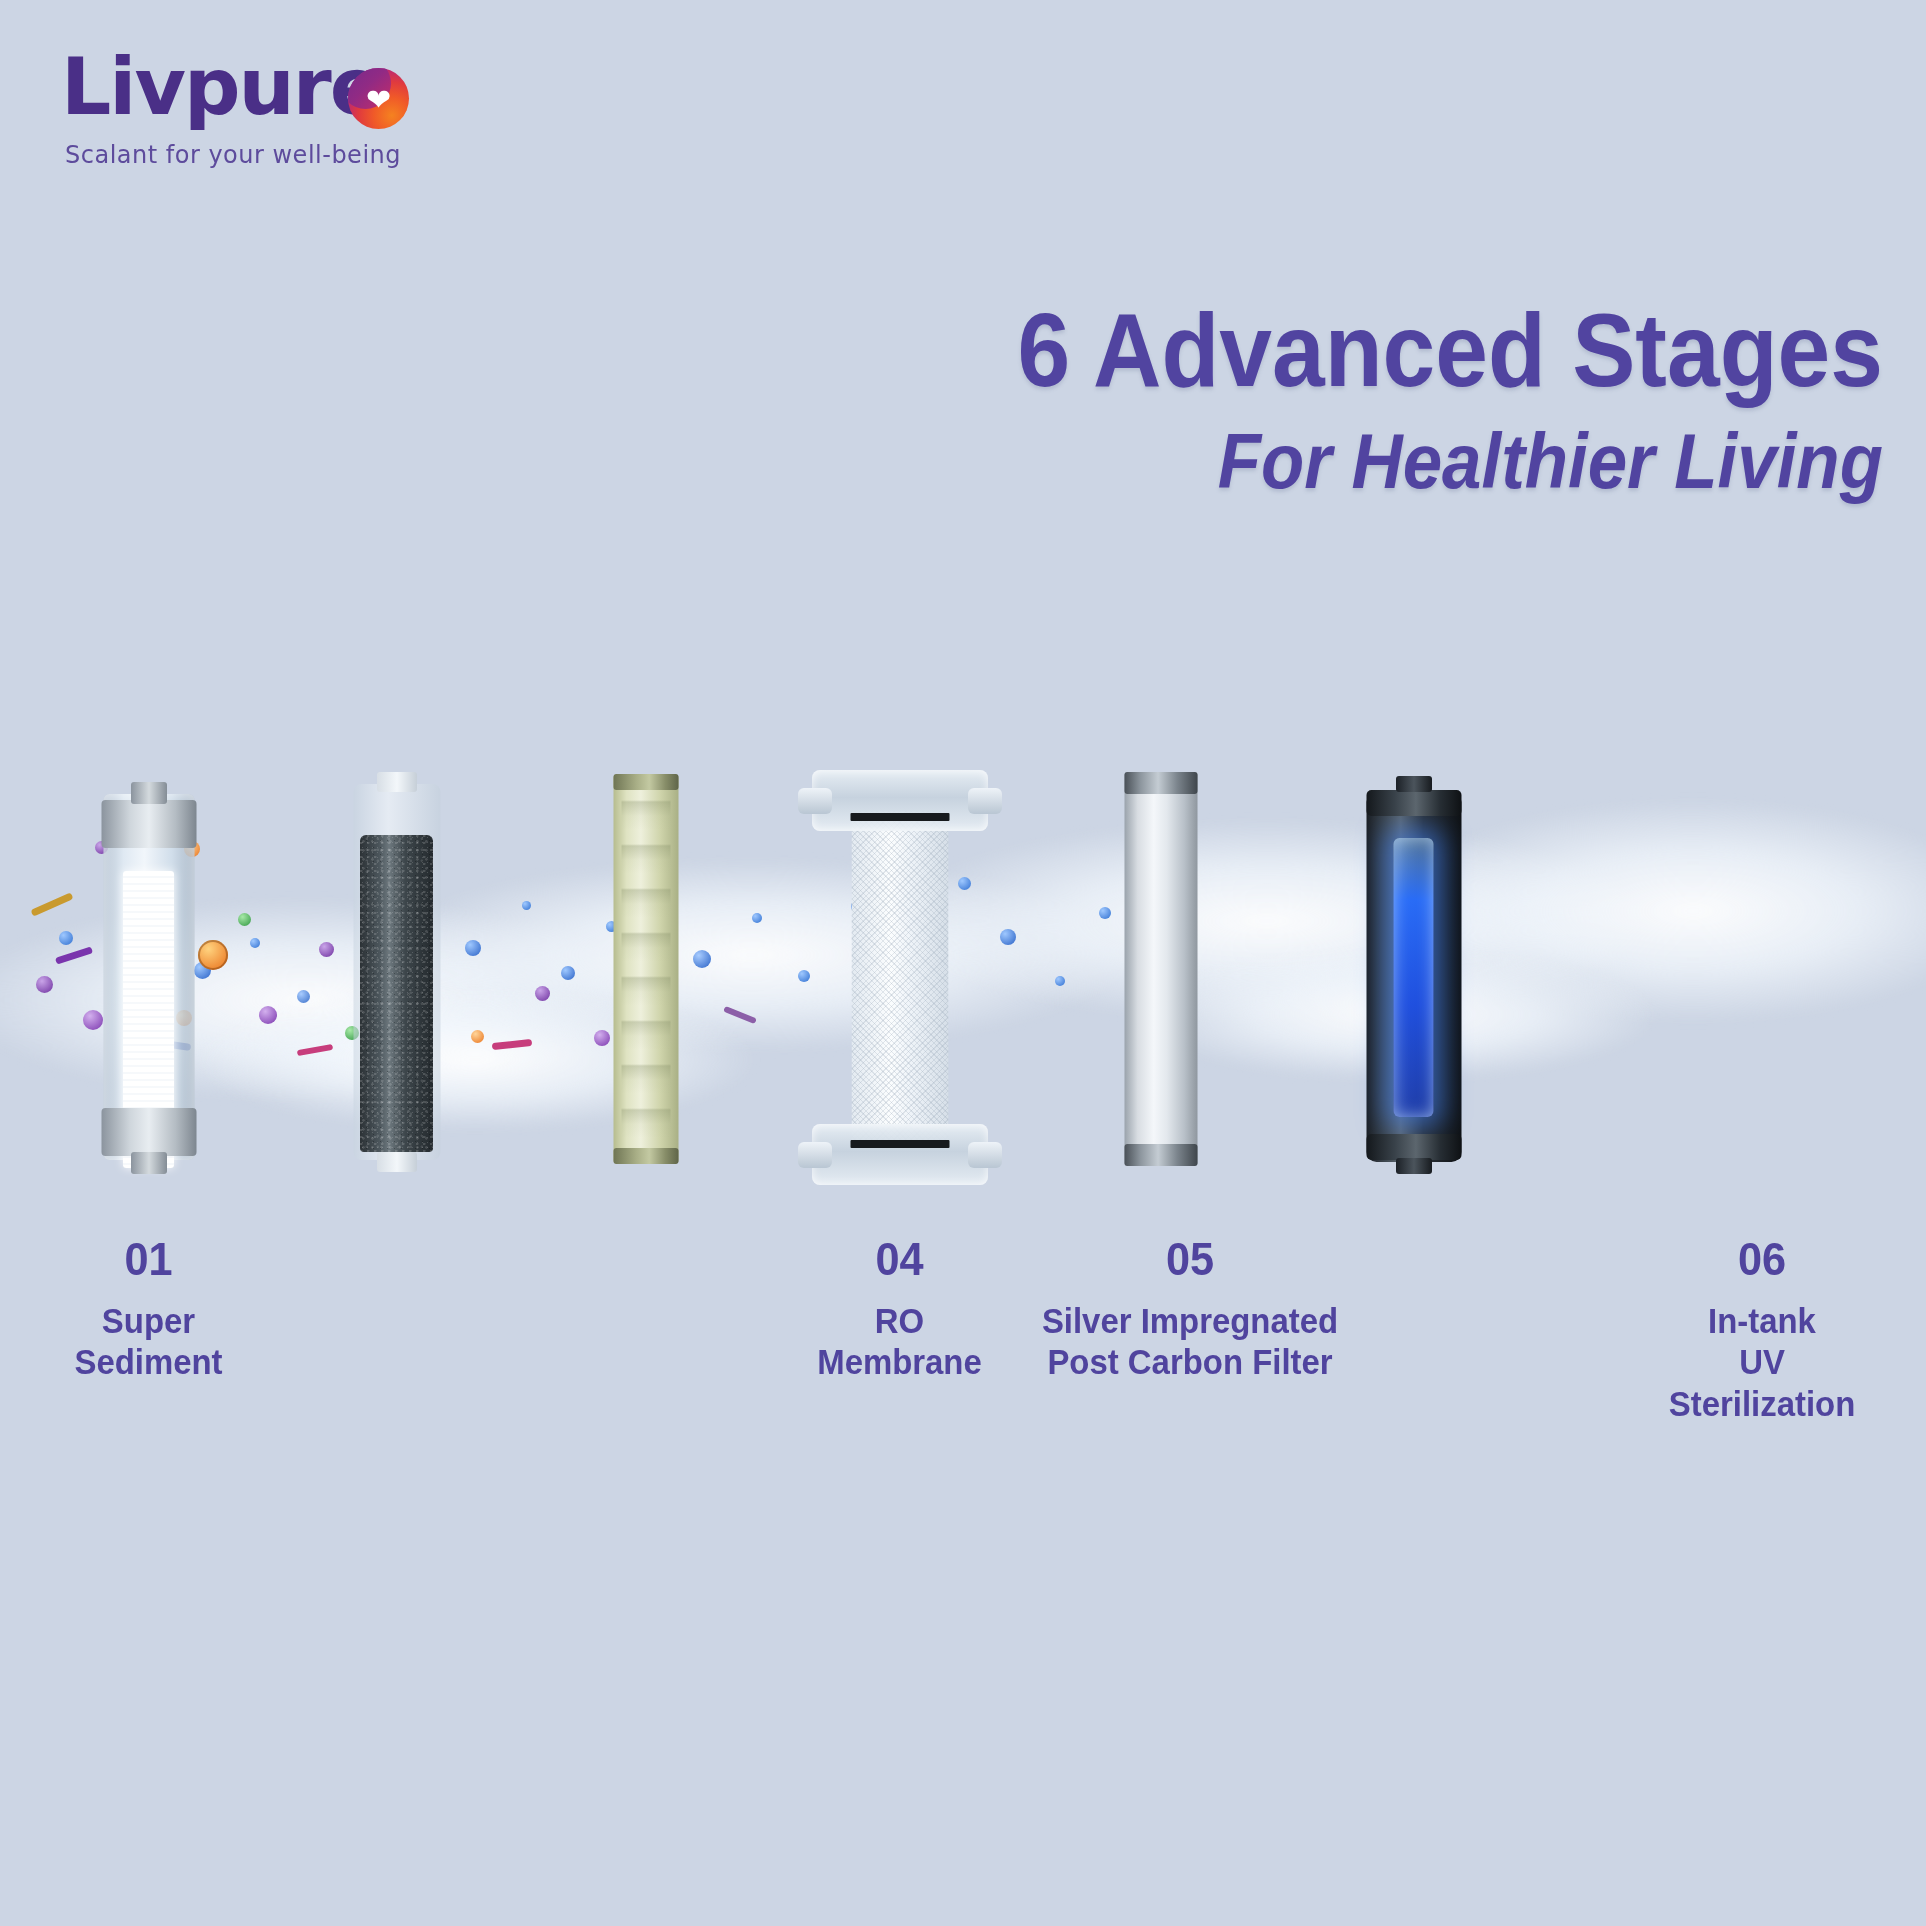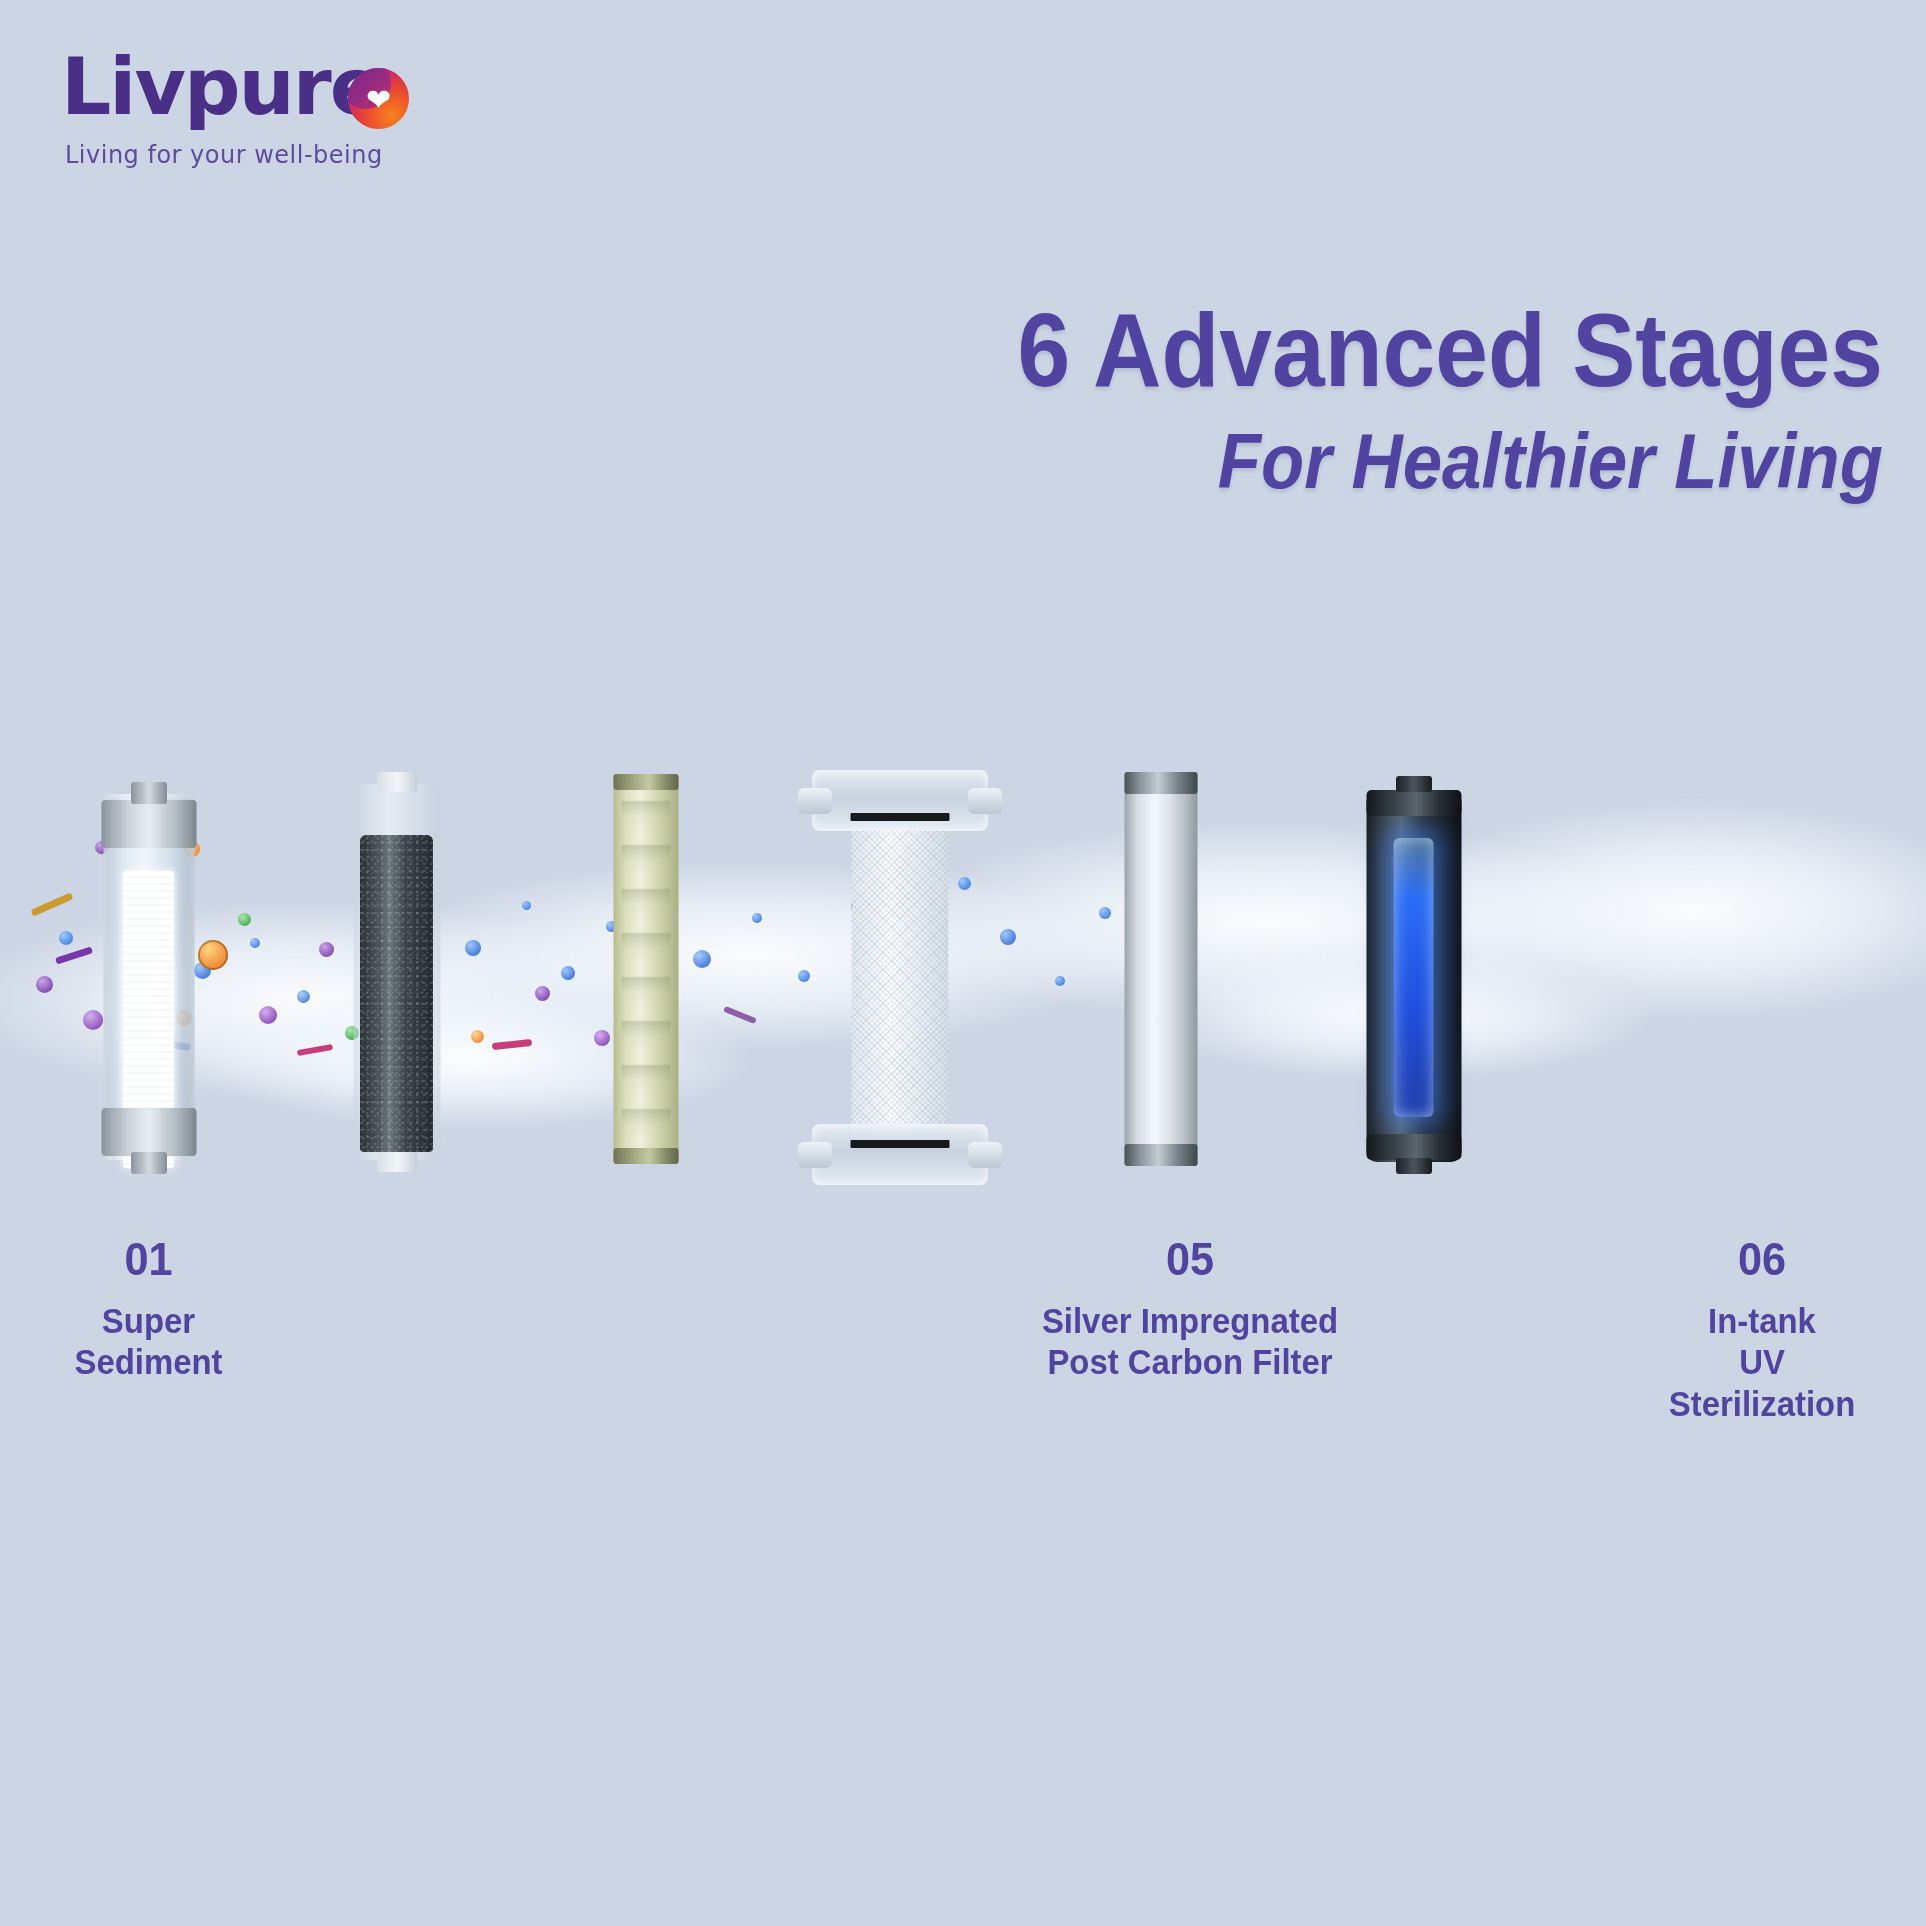--- a/index.html
+++ b/index.html
@@ -347,21 +347,21 @@
 </style>
 </head>
 <body>
 
 <div id="logo-block">
   <div id="logo-wordmark">Livpure</div>
   <div id="logo-heart-mark">
     <div class="swirl"></div>
     <div class="heart">❤</div>
   </div>
-  <div id="logo-tagline">Living for your well-being</div>
+  <div id="logo-tagline">Scalant for your well-being</div>
 </div>
 
 <div id="headings">
   <div id="main-title">6 Advanced Stages</div>
   <div id="sub-title">For Healthier Living</div>
 </div>
 
 <div id="splash-band">
   <div class="splash-wave" style="left:-40px;  top:119px; width:693px;  height:198px;"></div>
   <div class="splash-wave" style="left:376px;  top:79px;  width:752px;  height:188px;"></div>
@@ -472,20 +472,25 @@
     <div class="c6-nub" style="top:406px;"></div>
   </div>
 </div>
 
 <div id="labels-row">
   <div class="label-cell" style="left:-20px;">
     <div class="label-number">01</div>
     <div class="label-text">Super
 Sediment</div>
   </div>
+  <div class="label-cell" style="left:731px;">
+    <div class="label-number">04</div>
+    <div class="label-text">RO
+Membrane</div>
+  </div>
   <div class="label-cell" style="left:992px; width:396px;">
     <div class="label-number">05</div>
     <div class="label-text">Silver Impregnated
 Post Carbon Filter</div>
   </div>
   <div class="label-cell" style="left:1584px; width:356px;">
     <div class="label-number">06</div>
     <div class="label-text">In-tank
 UV
 Sterilization</div>

